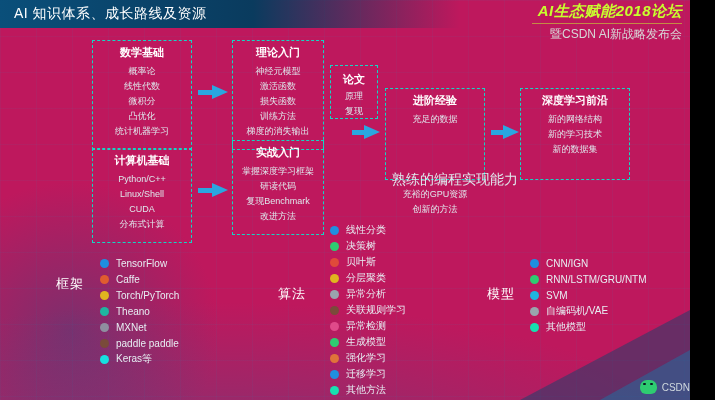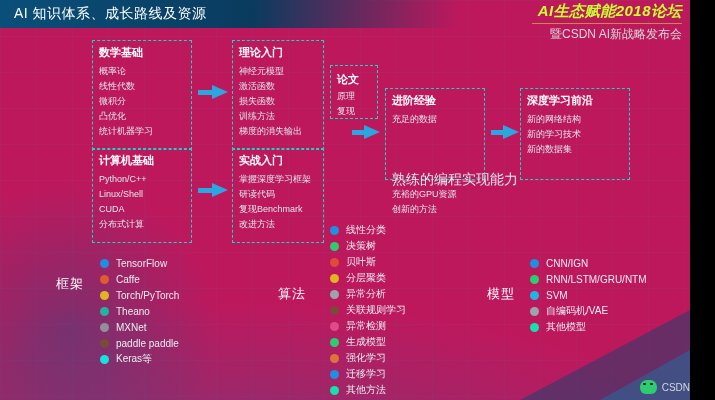--- a/index.html
+++ b/index.html
@@ -113,21 +113,21 @@
     background: rgba(200, 255, 46, 0.5);
   }
 
   
   .box {
     position: absolute;
     border: 1px dashed #14d6c4;
     box-sizing: border-box;
     padding: 4px 6px;
     color: #ffffff;
-    text-align: left;
+    text-align: center;
   }
   .box .bx-title {
     font-size: 11px;
     font-weight: bold;
     color: #ffffff;
     margin-bottom: 4px;
     white-space: nowrap;
   }
   .box .bx-item {
     font-size: 9px;
@@ -250,21 +250,21 @@
 
   <div class="box" style="left:232px; top:40px; width:92px; height:110px;">
     <div class="bx-title">理论入门</div>
     <div class="bx-item">神经元模型</div>
     <div class="bx-item">激活函数</div>
     <div class="bx-item">损失函数</div>
     <div class="bx-item">训练方法</div>
     <div class="bx-item">梯度的消失输出</div>
   </div>
 
-  <div class="box" style="left:232px; top:148px; width:92px; height:95px;">
+  <div class="box" style="left:232px; top:140px; width:92px; height:95px;">
     <div class="bx-title">实战入门</div>
     <div class="bx-item">掌握深度学习框架</div>
     <div class="bx-item">研读代码</div>
     <div class="bx-item">复现Benchmark</div>
     <div class="bx-item">改进方法</div>
   </div>
 
   <div class="box" style="left:330px; top:65px; width:48px; height:54px; padding-top:6px;">
     <div class="bx-title" style="margin-bottom:2px;">论文</div>
     <div class="bx-item">原理</div>

